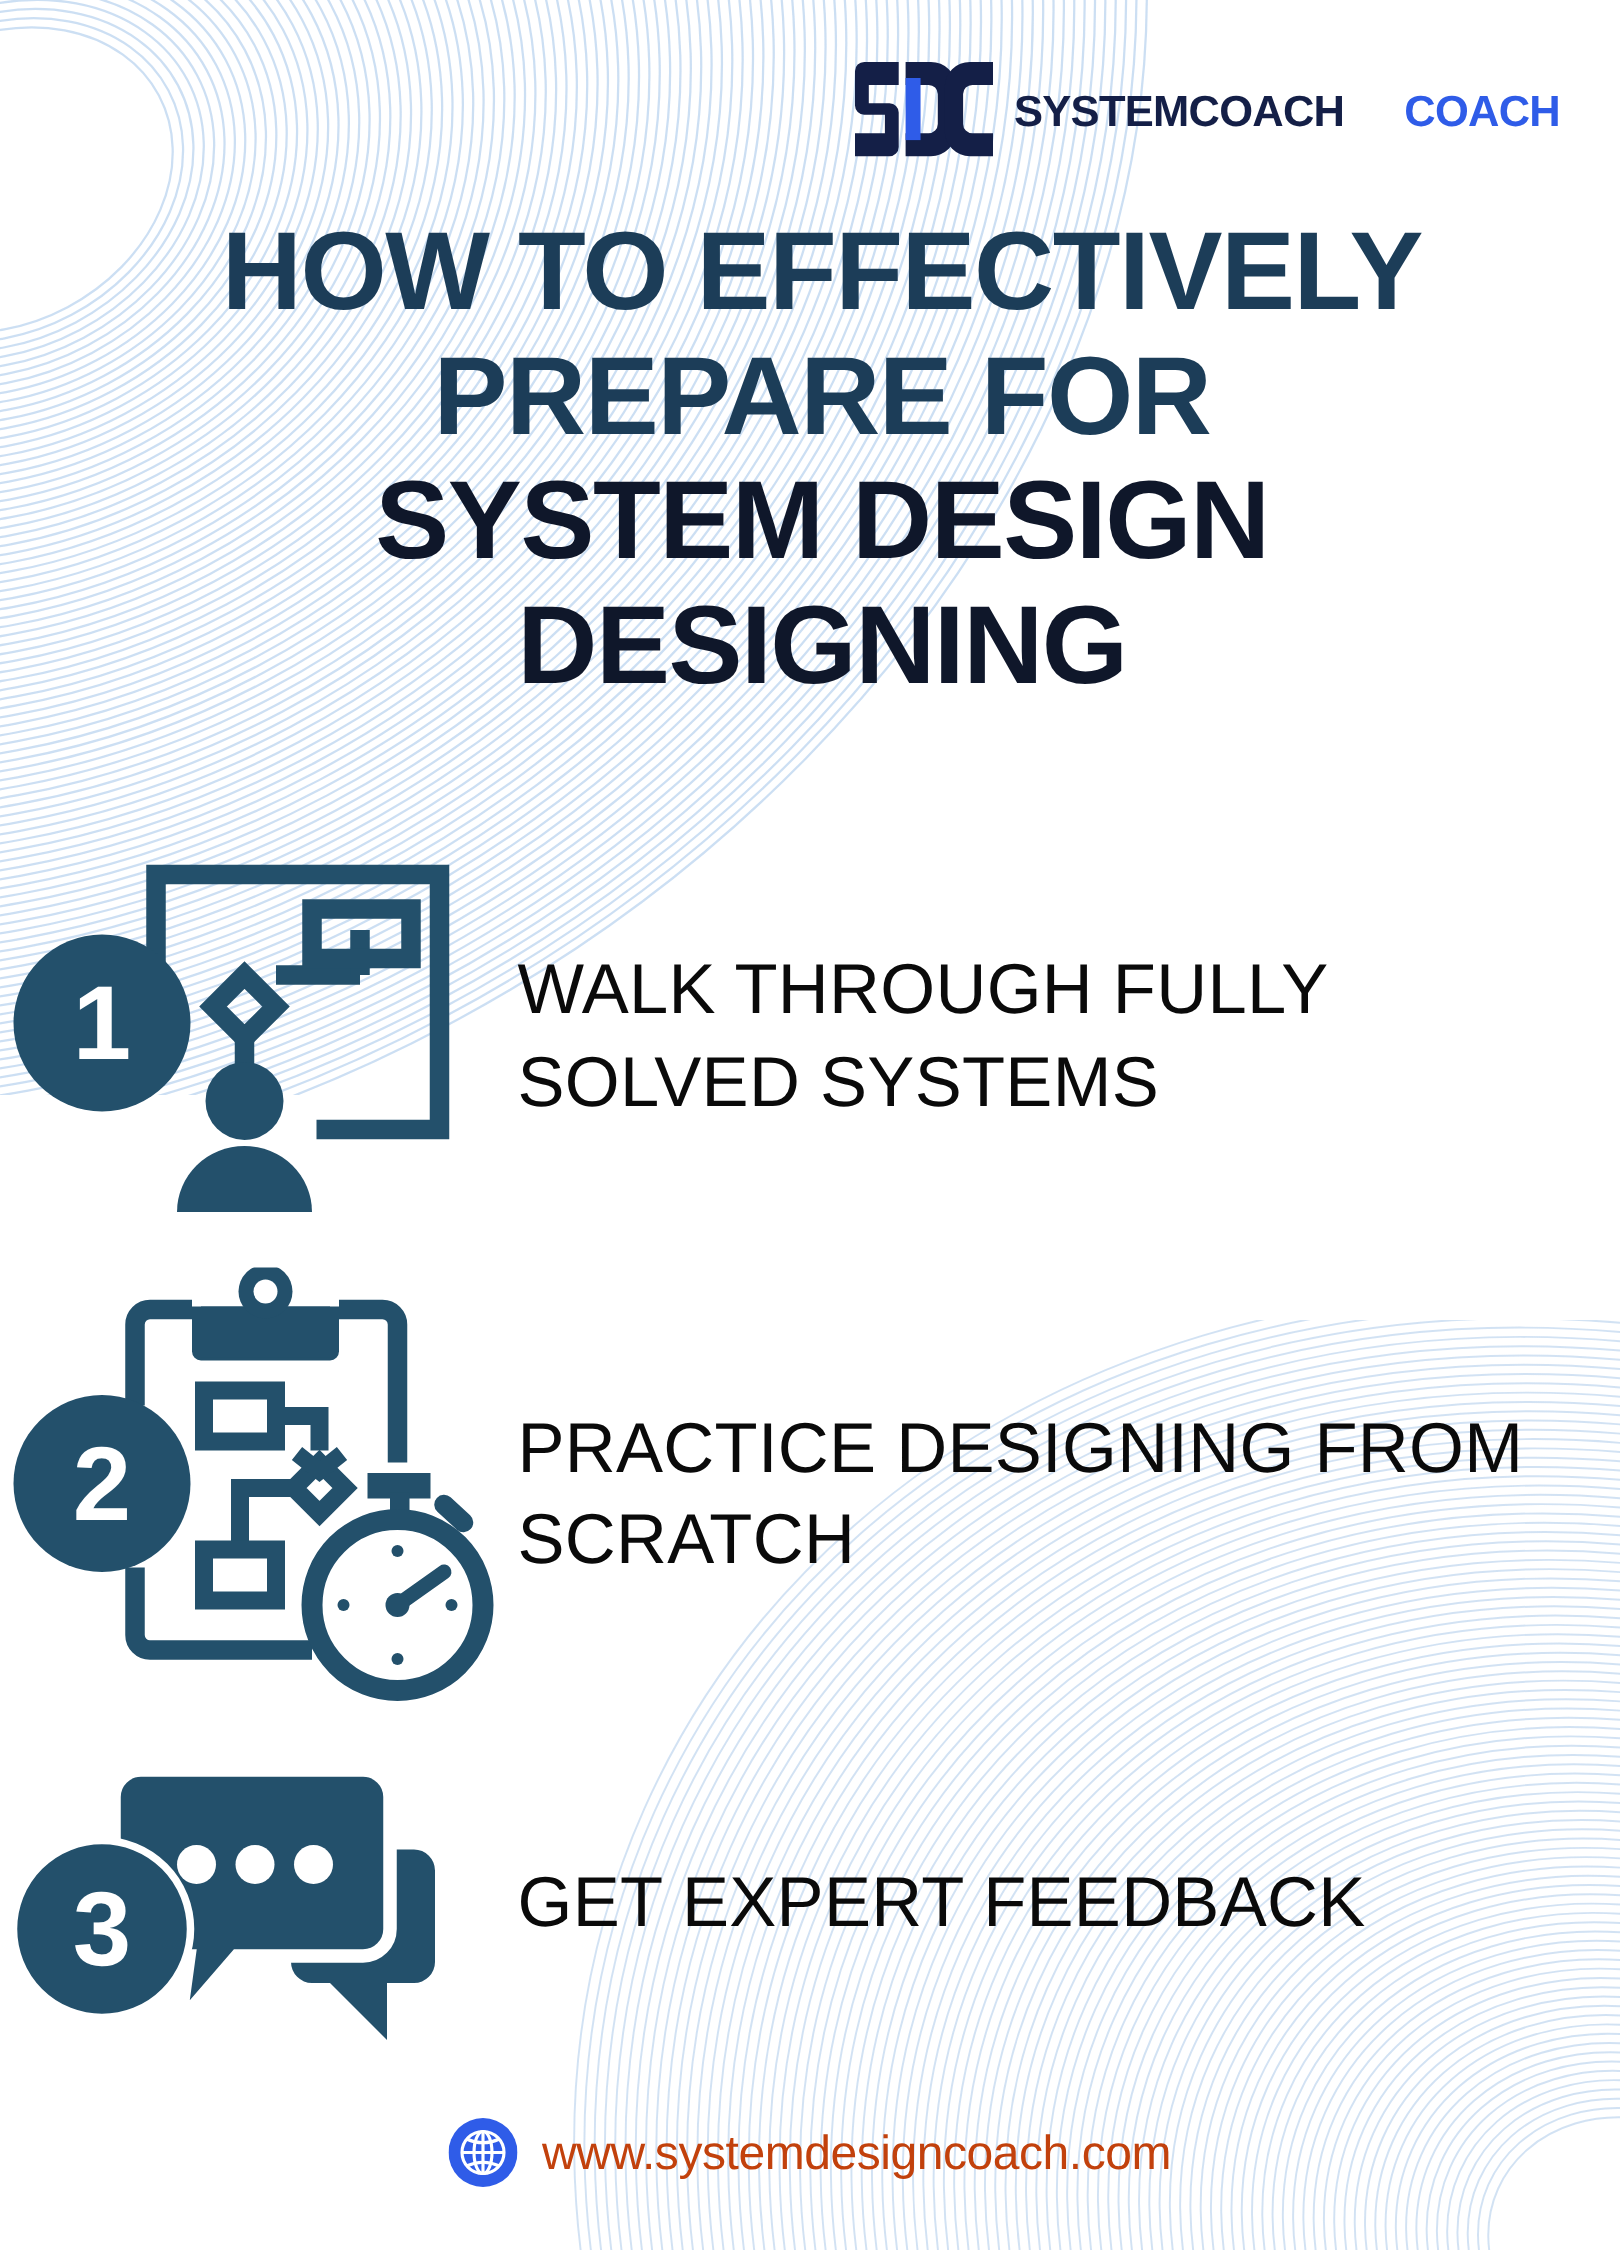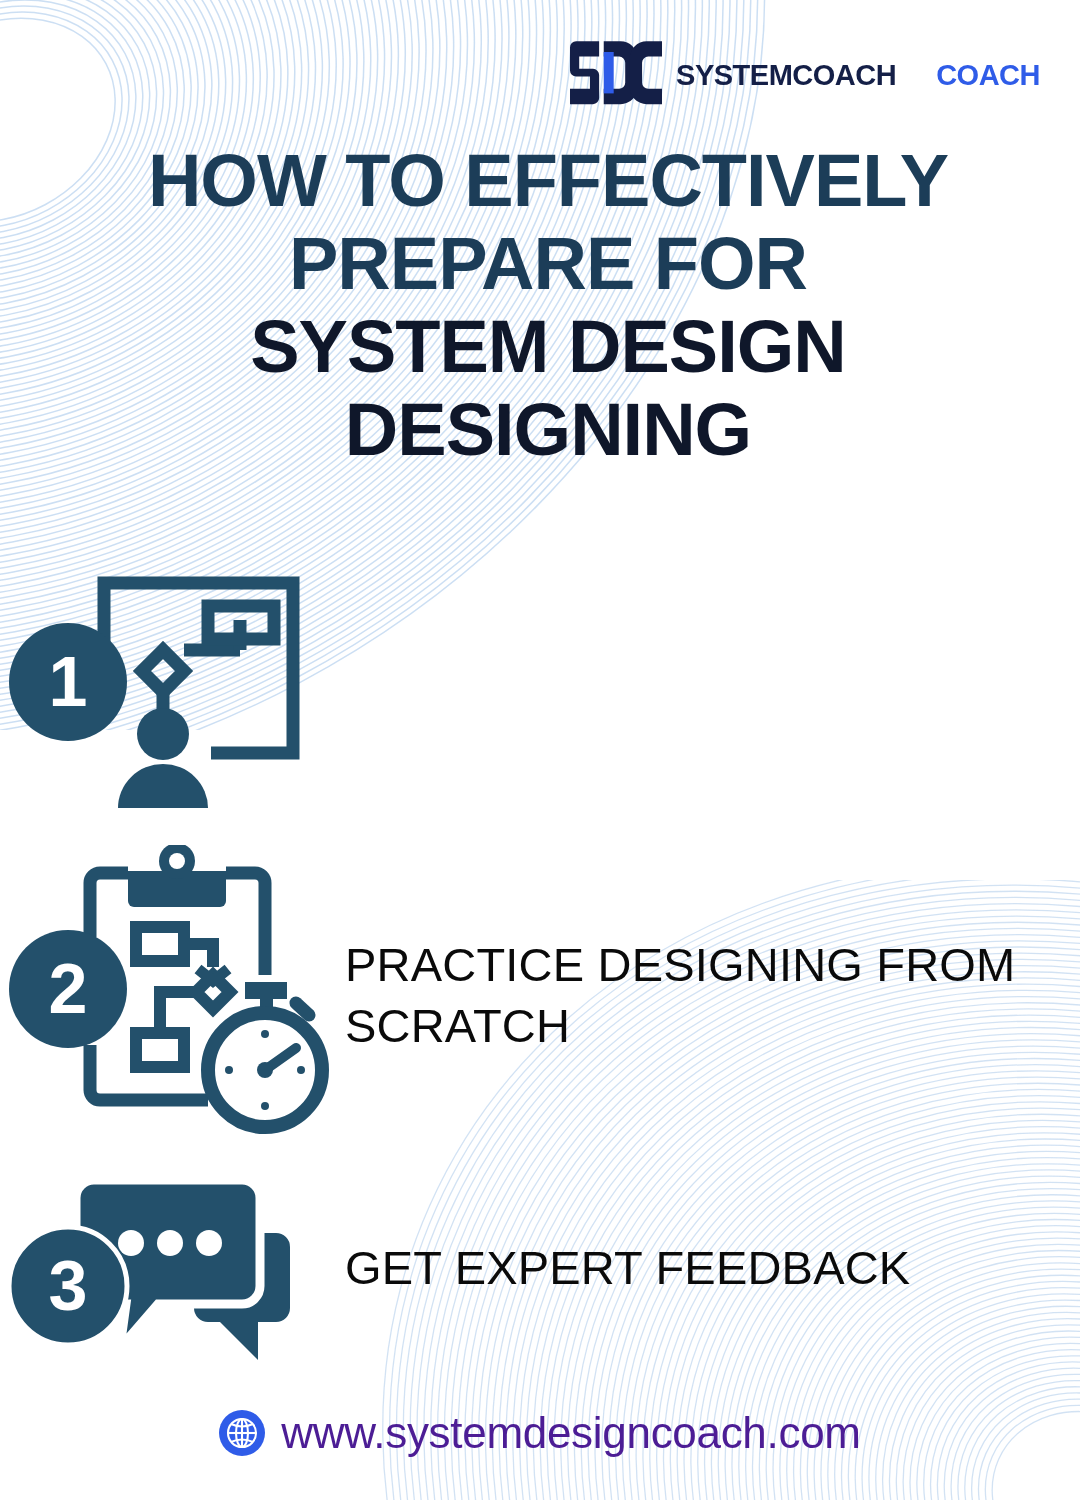--- a/index.html
+++ b/index.html
@@ -72,22 +72,22 @@
   #step-1 .step-text { margin-top:4px; }
 
   
   #footer {
     position:absolute; z-index:5;
     left:0; right:0; bottom:42px;
     display:flex; align-items:center; justify-content:center; gap:16px;
   }
   #footer svg { display:block; }
   #footer-url {
-    font-size:44px;
-    color:#4c1d95;
+    font-size:32px;
+    color:#c2410c;
     letter-spacing:-0.3px;
   }
 </style>
 </head>
 <body>
 
 <svg class="deco" id="deco-top-left" viewBox="0 0 1250 1250" xmlns="http://www.w3.org/2000/svg">
   <g id="tl-arcs" fill="none" stroke="#a9c8e8" stroke-width="1.6" opacity="0.85">
       <ellipse cx="430" cy="640" rx="120" ry="96" transform="rotate(-28 430 640)" stroke="#b9d2ee" stroke-width="1.5" fill="none" opacity="0.85"></ellipse>
       <ellipse cx="430" cy="640" rx="127.2" ry="101.76" transform="rotate(-28 430 640)" stroke="#b9d2ee" stroke-width="1.5" fill="none" opacity="0.85"></ellipse>
@@ -327,20 +327,21 @@
         </g>
 
         <circle cx="155" cy="176" r="26" fill="#23506b"></circle>
 
         <path d="M110 250 A45 44 0 0 1 200 250 Z" fill="#23506b"></path>
 
         <circle cx="60" cy="124" r="59" fill="#23506b"></circle>
         <text x="60" y="124" fill="#ffffff" font-family="Liberation Sans, sans-serif" font-size="70" font-weight="bold" text-anchor="middle" dominant-baseline="central">1</text>
       </svg>
     </div>
+    <div class="step-text">WALK THROUGH FULLY SOLVED SYSTEMS</div>
   </div>
 
   <div class="step" id="step-2">
     <div class="step-icon-wrap">
       <svg width="330" height="300" viewBox="0 0 330 300" xmlns="http://www.w3.org/2000/svg">
         <g fill="none" stroke="#23506b" stroke-width="13" stroke-linecap="butt">
 
           <path d="M120 28 H92 A10 10 0 0 0 82 38 V92"></path>
           <path d="M218 28 H247 A10 10 0 0 1 257 38 V130"></path>
           <path d="M82 200 V245 A10 10 0 0 0 92 255 H200"></path>

